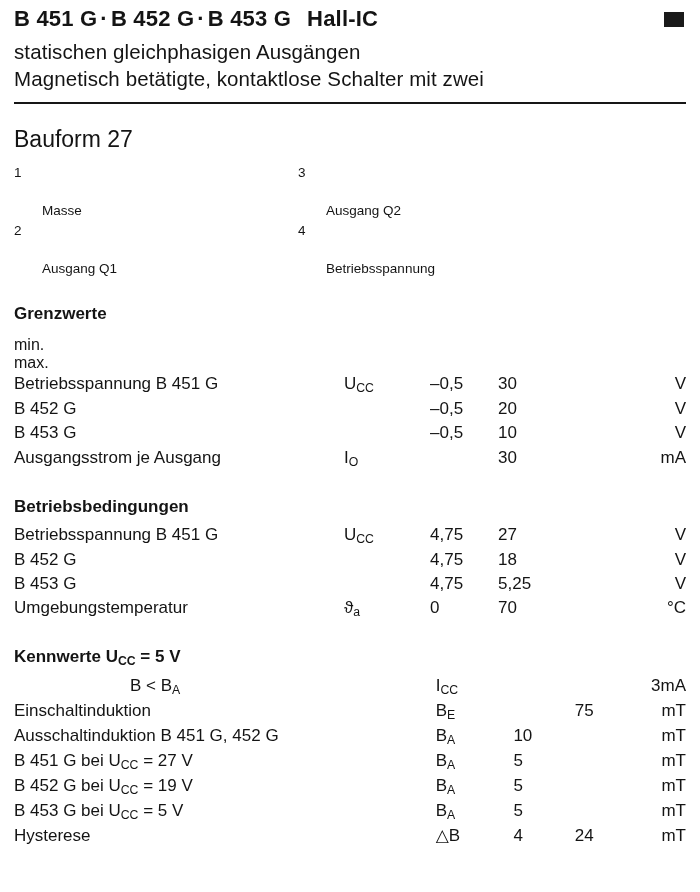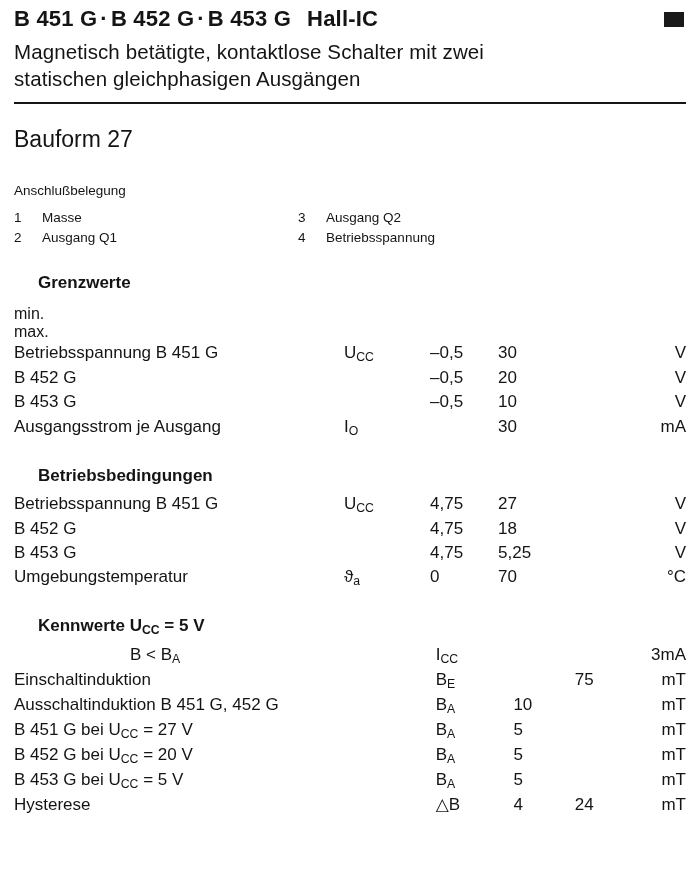--- a/index.html
+++ b/index.html
@@ -83,28 +83,27 @@
   .pin-row {
     display: flex;
     line-height: 1.45;
   }
   .pin-col {
     display: flex;
     width: 290px;
   }
   .pin-col.second { width: 200px; }
   .pin-num { width: 28px; }
-  .pin-label { white-space: nowrap; }
+  .pin-label { white-space: nowrap; margin-top: 38px; }
 
   
   .section-head {
     font-size: 17px;
     font-weight: bold;
     margin-top: 26px;
-    margin-left: 24px;
   }
   .section-head .normal {
     font-weight: bold;
   }
   .colhead {
     display: flex;
     font-size: 16px;
     margin-top: 12px;
     flex-direction: column;
   }
@@ -142,31 +141,30 @@
 <div class="page">
 
   <div class="title-row">
     <div class="title-main">
       <span>B 451 G</span><span class="sep">·</span><span>B 452 G</span><span class="sep">·</span><span>B 453 G</span><span class="hall">Hall-IC</span>
     </div>
     <div class="corner-mark"></div>
   </div>
 
   <div class="subtitle">
+    <div>statischen gleichphasigen Ausgängen</div>
     <div>Magnetisch betätigte, kontaktlose Schalter mit zwei</div>
-    <div>statischen gleichphasigen Ausgängen</div>
   </div>
 
   <div class="rule"></div>
 
   <div class="content">
 
     <div class="bauform">Bauform 27</div>
 
-    <div class="pin-head">Anschlußbelegung</div>
 
     <div class="pin-table">
       <div class="pin-row">
         <div class="pin-col">
           <span class="pin-num">1</span>
           <span class="pin-label">Masse</span>
         </div>
         <div class="pin-col second">
           <span class="pin-num">3</span>
           <span class="pin-label">Ausgang Q2</span>
@@ -292,21 +290,21 @@
           <td class="c-unit">mT</td>
         </tr>
         <tr>
           <td class="c-name"><span>B 451 G    bei U</span><sub>CC</sub> <span>= 27 V</span></td>
           <td class="c-sym"><span>B</span><sub>A</sub></td>
           <td class="c-min">5</td>
           <td class="c-max"></td>
           <td class="c-unit">mT</td>
         </tr>
         <tr>
-          <td class="c-name"><span>B 452 G    bei U</span><sub>CC</sub> <span>= 20 V</span></td>
+          <td class="c-name"><span>B 452 G    bei U</span><sub>CC</sub> <span>= 19 V</span></td>
           <td class="c-sym"><span>B</span><sub>A</sub></td>
           <td class="c-min">5</td>
           <td class="c-max"></td>
           <td class="c-unit">mT</td>
         </tr>
         <tr>
           <td class="c-name"><span>B 453 G    bei U</span><sub>CC</sub> <span>=  5 V</span></td>
           <td class="c-sym"><span>B</span><sub>A</sub></td>
           <td class="c-min">5</td>
           <td class="c-max"></td>

